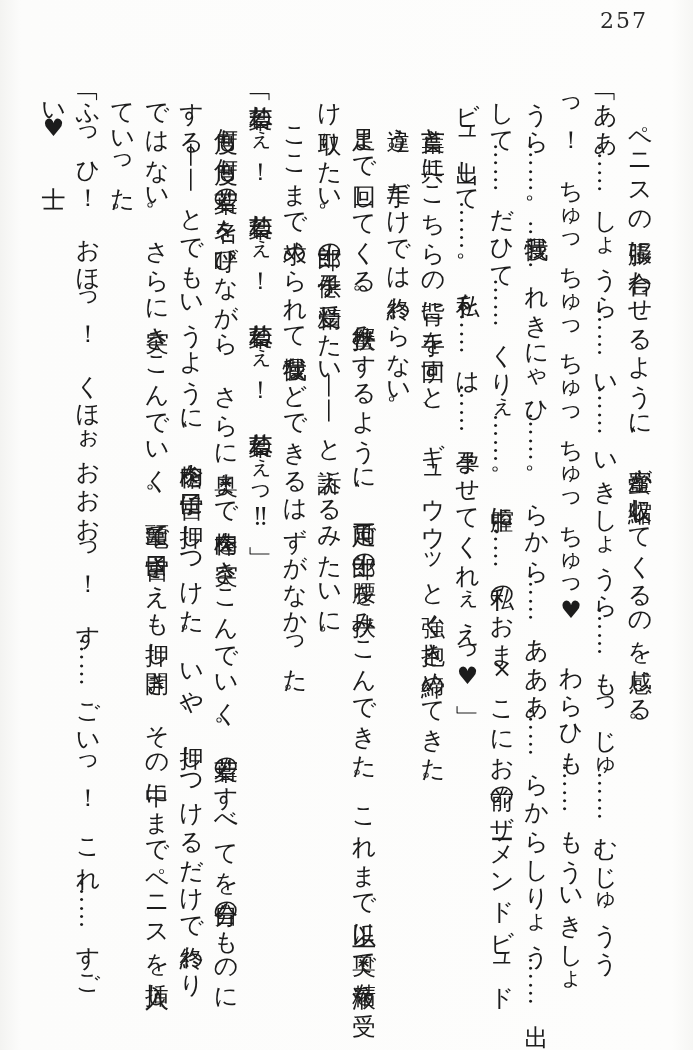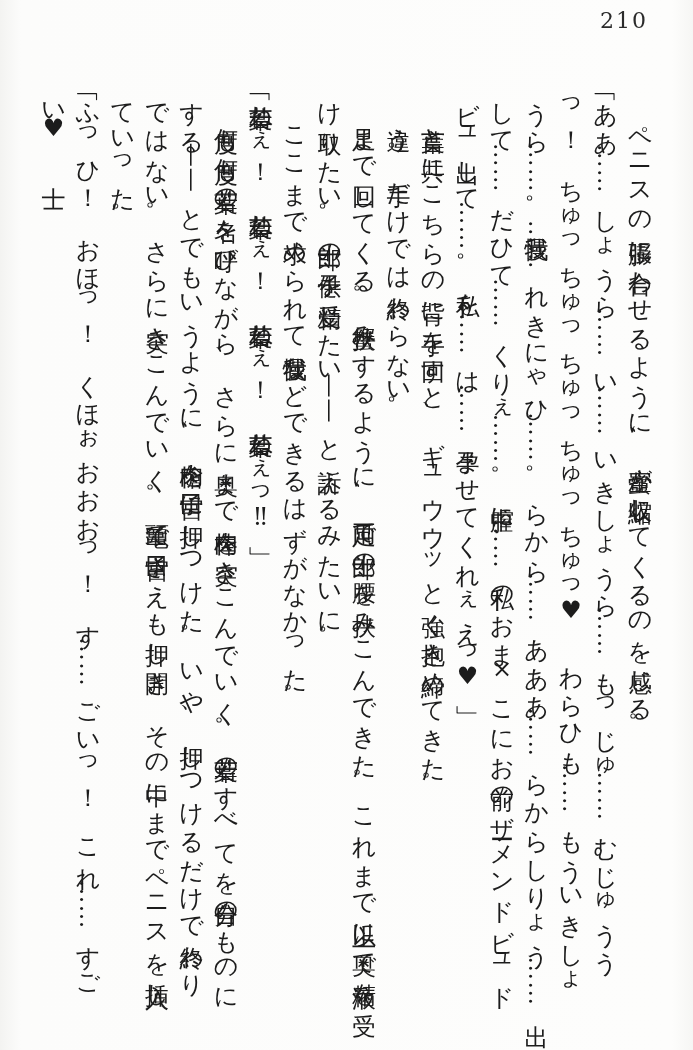--- a/index.html
+++ b/index.html
@@ -47,21 +47,21 @@
     padding: 0;
   }
   .para.indent {
     text-indent: 1em;
   }
 </style>
 </head>
 <body>
 
 <div class="page">
-  <div class="page-number">210</div>
+  <div class="page-number">257</div>
 
   <div class="text-area">
     <p class="para indent">ペニスの膨張に合わせるように、蜜壺が収縮してくるのを感じる。</p>
     <p class="para">「ああ……しょうら……い……いきしょうら……もっじゅ……むじゅううっ！　ちゅっちゅっちゅっちゅっちゅっ♥　わらひも……もういきしょうら……。我慢……れきにゃひ……。らから……あああ……らからしりょう……出して……だひて……くりぇ……。膣中に……私のおま×こにお前のザーメンドビュドビュ出して……。私を……は……孕ませてくれぇえっ♥」</p>
     <p class="para indent">言葉と共にこちらの背に手を回すと、ギュウウッと強く抱き締めてきた。</p>
     <p class="para indent">違う。手だけでは終わらない。</p>
     <p class="para indent">足まで回してくる。蟹挟みするように、両足で士郎の腰を挟みこんできた。これまで以上に奥で精液を受け取りたい。士郎の子供を受精したい——と訴えるみたいに。</p>
     <p class="para indent">ここまで求められて我慢などできるはずがなかった。</p>
     <p class="para">「若葉ねぇ！　若葉ねぇ！　若葉ねぇ！　若葉ねぇっ‼」</p>
     <p class="para indent">何度も何度も若葉の名を呼びながら、さらに奥まで肉棒を突きこんでいく。若葉のすべてを自分のものにする——とでもいうように、肉槍を子宮口に押しつけた。いや、押しつけるだけで終わりではない。さらに突きこんでいく。亀頭で子宮口さえも押し開き、その中にまでペニスを挿入していった。</p>

